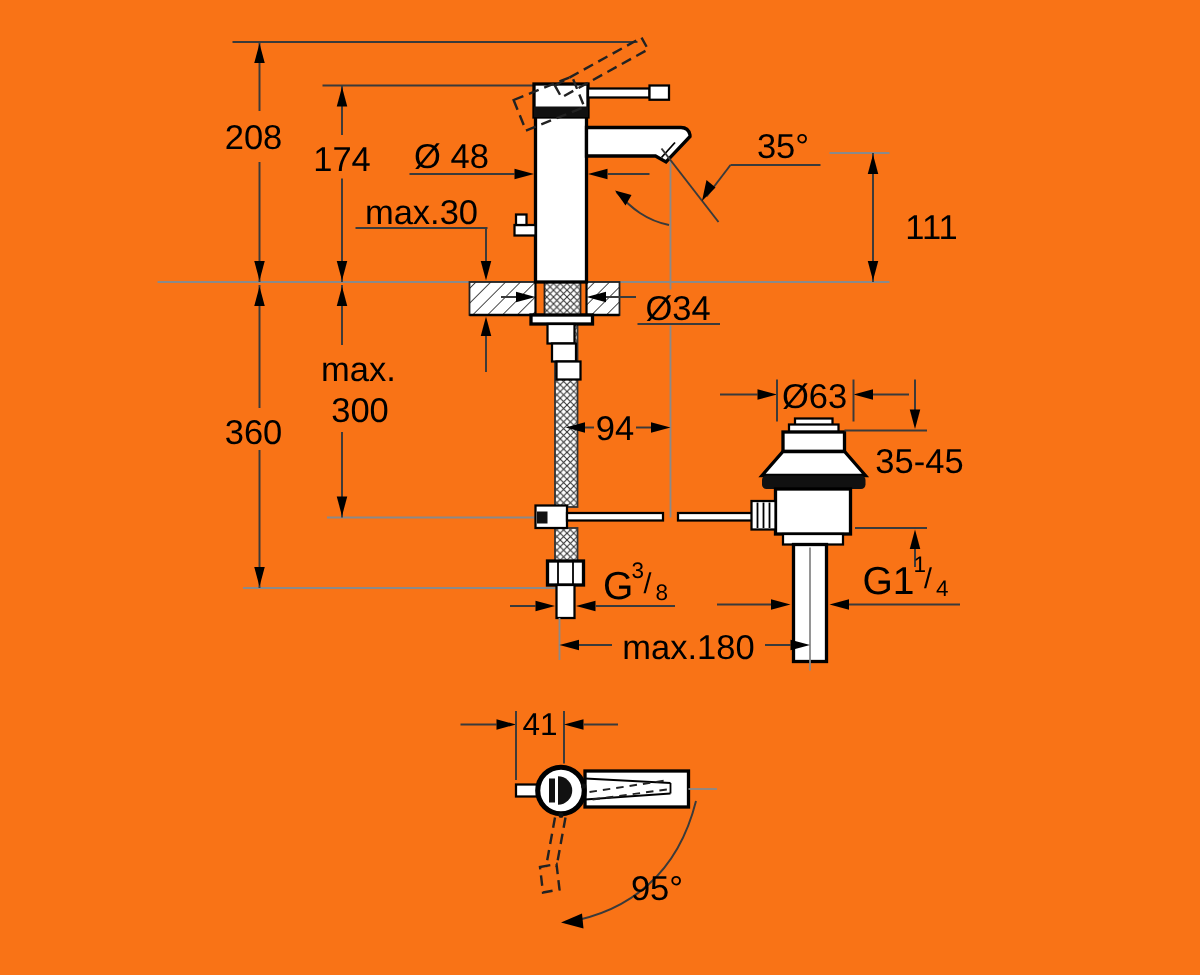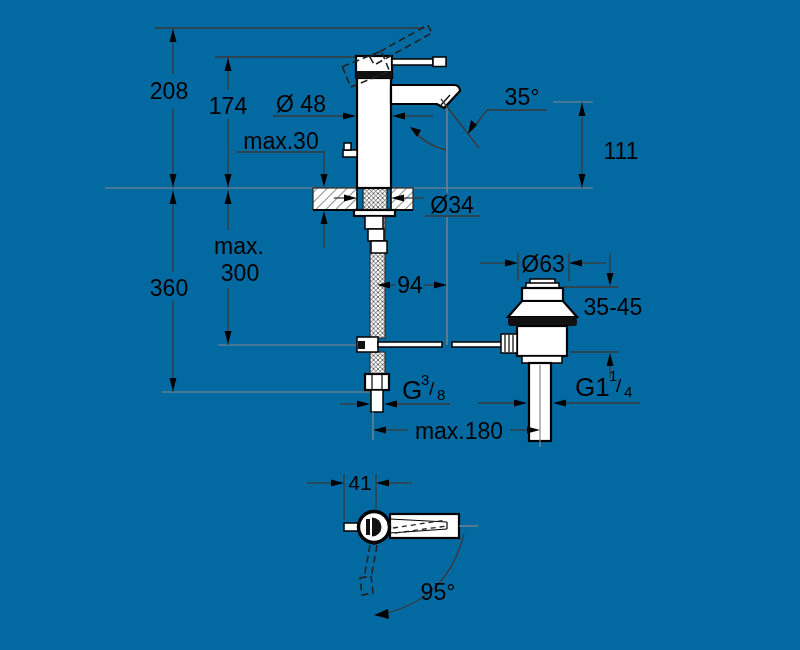--- a/index.html
+++ b/index.html
@@ -1,16 +1,16 @@
 <!DOCTYPE html>
 <html><head>
 <meta charset="utf-8">
 <style>
   html,body{margin:0;padding:0;background:#ffffff;}
-  .page{width:800px;height:650px;background:#0369a1;position:relative;overflow:hidden;}
+  .page{width:800px;height:650px;background:#f97316;position:relative;overflow:hidden;}
   svg{display:block;}
   text{font-family:"Liberation Sans","DejaVu Sans",sans-serif;fill:#000;}
   .dim{font-size:23px;}
   .dimS{font-size:21px;}
   .big{font-size:26px;}
   .sup{font-size:15px;}
   .slash{font-size:19px;}
   .cl{stroke:#8a8a8a;stroke-width:1.2;fill:none;}
   .dl{stroke:#3a3a3a;stroke-width:1.3;fill:none;}
   .ol{stroke:#000;stroke-width:2.2;fill:#fff;}

